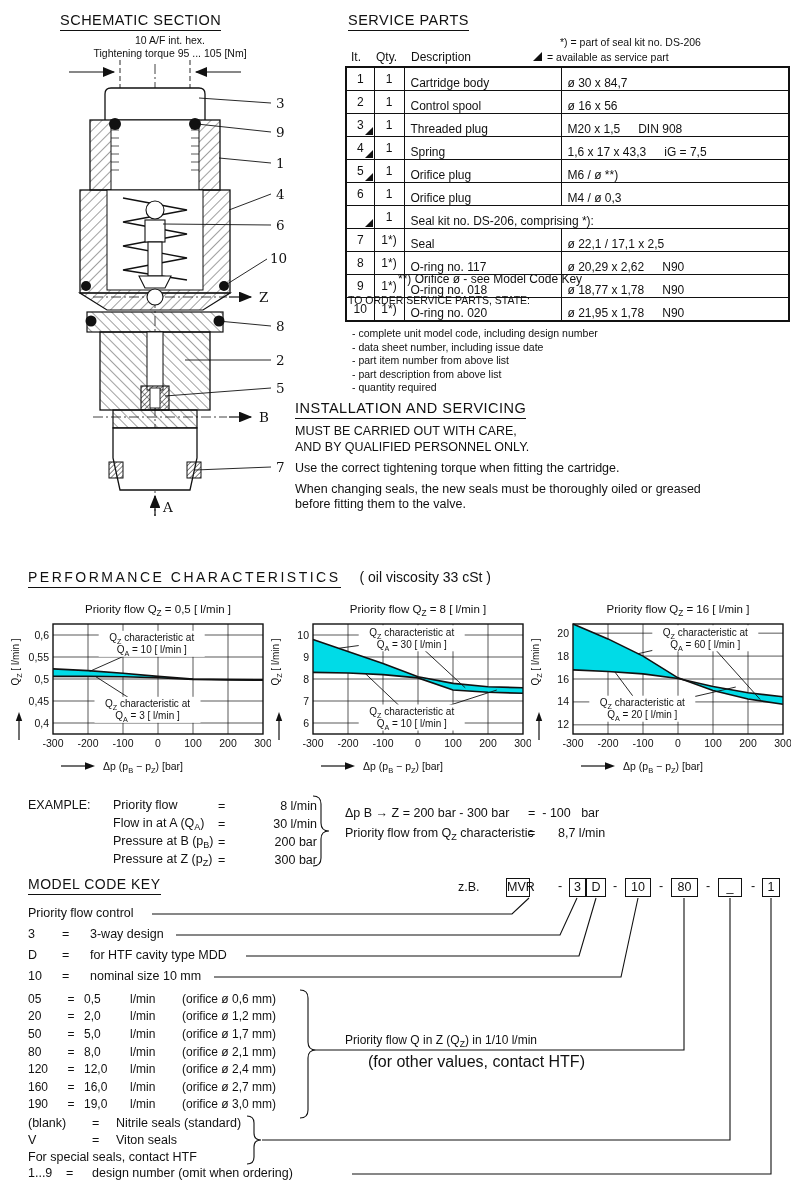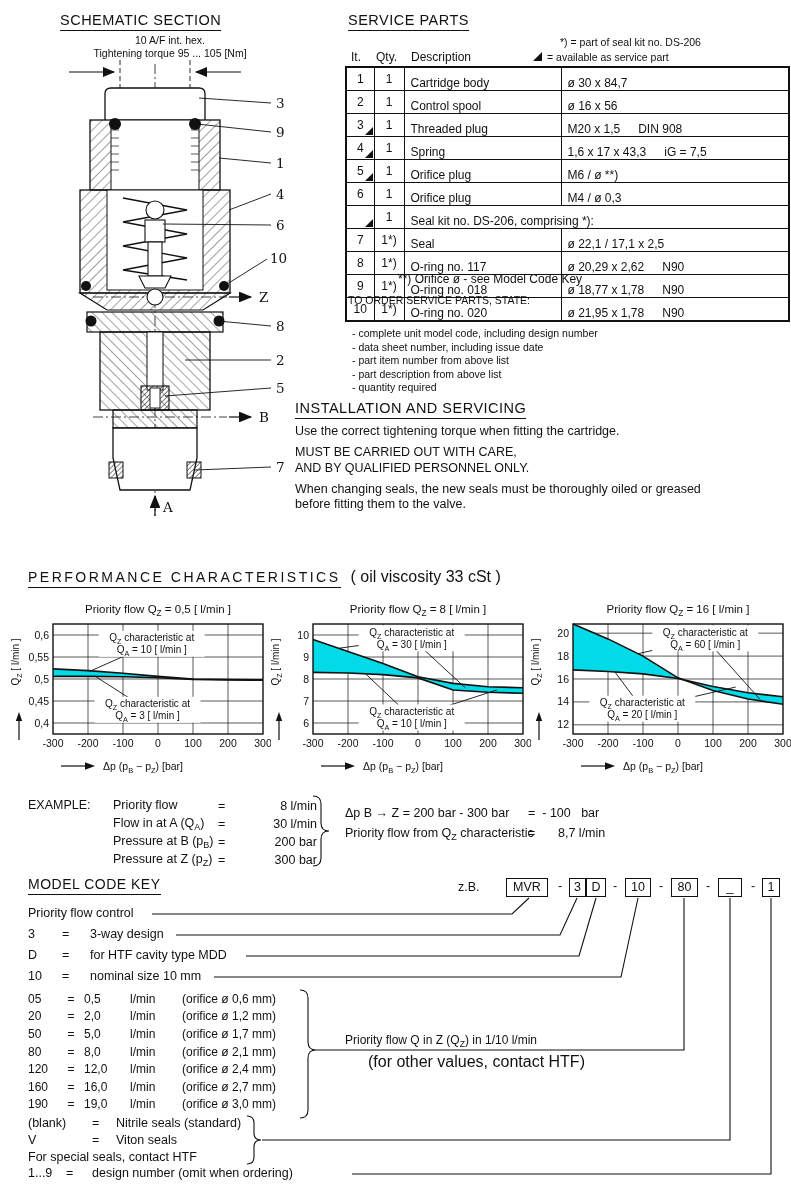--- a/index.html
+++ b/index.html
@@ -1,20 +1,20 @@
 <!DOCTYPE html>
 <html><head>
 <meta charset="utf-8">
 <style>
   *{margin:0;padding:0;box-sizing:border-box}
   html,body{width:791px;height:1194px}
   body{position:relative;background:#fff;color:#111;font-family:"Liberation Sans",sans-serif;overflow:hidden}
   .abs{position:absolute}
   .h1{position:absolute;font-size:14.5px;letter-spacing:.5px;border-bottom:1.5px solid #111;padding-bottom:2px;white-space:nowrap}
-  .perf-sub{font-size:16px;letter-spacing:0;border-bottom:none;margin-left:10px}
+  .perf-sub{font-size:14px;letter-spacing:0;border-bottom:none;margin-left:19px}
   .torque{position:absolute;left:35px;top:34px;width:270px;text-align:center;font-size:10.5px;line-height:13px}
   .tri{display:inline-block;width:0;height:0;border-left:9px solid transparent;border-bottom:9px solid #111;margin-right:5px}
   .sp-head span{position:absolute;top:50px;font-size:12px}
   .sp-table{position:absolute;left:345px;top:66px;border-collapse:collapse;table-layout:fixed;width:443px;font-size:12px;border:2px solid #111}
   .sp-table td{border:1px solid #111;height:17.4px;padding:8px 0 0 6px;white-space:nowrap;position:relative}
   .sp-table .c-it{text-align:center;padding:0}
   .sp-table .c-qty{text-align:center;padding:0}
   .flag{position:absolute;right:1px;bottom:1px;width:0;height:0;border-left:8px solid transparent;border-bottom:8px solid #111}
   .extra{margin-left:18px}
   .ord{position:absolute;left:348px;top:294px;font-size:10.5px;line-height:13.4px}
@@ -246,23 +246,23 @@
   <div style="margin-bottom:20px">TO ORDER SERVICE PARTS, STATE:</div>
   <div class="it">- complete unit model code, including design number</div>
   <div class="it">- data sheet number, including issue date</div>
   <div class="it">- part item number from above list</div>
   <div class="it">- part description from above list</div>
   <div class="it">- quantity required</div>
 </div>
 
 <div class="h1" style="left:295px;top:400px">INSTALLATION AND SERVICING</div>
 <div class="abs" style="left:295px;top:424px;width:496px">
-  <div class="inst-p">Use the correct tightening torque when fitting the cartridge.</div>
   <div class="inst-p">MUST BE CARRIED OUT WITH CARE,
 AND BY QUALIFIED PERSONNEL ONLY.</div>
+  <div class="inst-p">Use the correct tightening torque when fitting the cartridge.</div>
   <div class="inst-p">When changing seals, the new seals must be thoroughly oiled or greased
 before fitting them to the valve.</div>
 </div>
 
 <div class="abs" style="left:28px;top:568px;white-space:nowrap">
   <span class="h1" style="position:static;letter-spacing:2.5px;font-size:14px">PERFORMANCE CHARACTERISTICS</span><span class="perf-sub">( oil viscosity 33 cSt )</span>
 </div>
 <div class="chart" style="left:11px;top:600px"><svg width="260" height="192">
       <line x1="77" y1="24" x2="77" y2="134" stroke="#111" stroke-width="0.7"></line>
       <line x1="112" y1="24" x2="112" y2="134" stroke="#111" stroke-width="0.7"></line>
@@ -437,21 +437,21 @@
     <path d="M246,956 H579 L596,898"></path>
     <path d="M214,977 H621 L638,898"></path>
     <path d="M316,1050 H684 V898"></path>
     <path d="M262,1140 H730 V898"></path>
     <path d="M352,1174 H771 V898"></path>
   </g>
 </svg>
 
 <div class="h1" style="left:28px;top:876px;font-size:14px">MODEL CODE KEY</div>
 <span class="zb">z.B.</span>
-<div class="mbox" style="left:506px;width:42px">MVR</div>
+<div class="mbox" style="left:506px;width:24px">MVR</div>
 <span class="mdash" style="left:556px">-</span>
 <div class="mbox" style="left:569px;width:17px">3</div>
 <div class="mbox" style="left:586px;width:20px">D</div>
 <span class="mdash" style="left:611px">-</span>
 <div class="mbox" style="left:625px;width:26px">10</div>
 <span class="mdash" style="left:657px">-</span>
 <div class="mbox" style="left:671px;width:27px">80</div>
 <span class="mdash" style="left:704px">-</span>
 <div class="mbox" style="left:718px;width:24px">_</div>
 <span class="mdash" style="left:749px">-</span>

